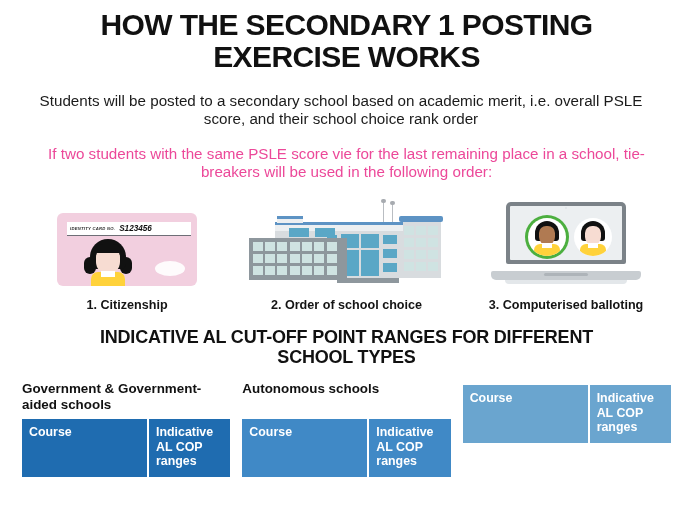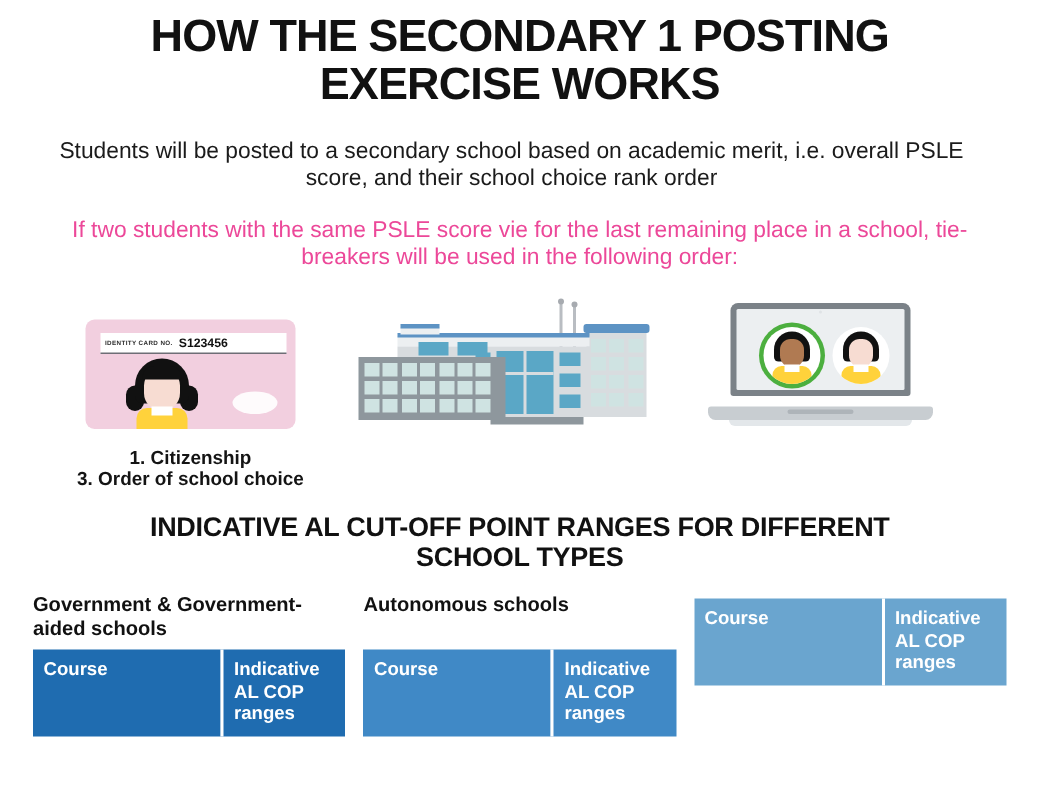--- a/index.html
+++ b/index.html
@@ -34,23 +34,24 @@
     font-size:15.2px;
     line-height:1.2;
     padding:17px 32px 0 32px;
     color:#ec4899;
   }
 
   
   .icon-row{
     display:flex;
     align-items:flex-end;
-    justify-content:flex-start;
+    justify-content:space-between;
     padding:14px 22px 0 22px;
     height:104px;
+    font-style:italic;
   }
   .icon-cell{ width:210px; display:flex; align-items:flex-end; justify-content:center; height:100%; }
 
   
   .idcard{
     position:relative;
     width:140px; height:73px;
     background:#f2cfdf;
     border-radius:6px;
     overflow:hidden;
@@ -90,21 +91,21 @@
   .basenotch{ position:absolute; left:50%; margin-left:-22px; top:2.6px; width:44px; height:3px; background:#aeb4b9; border-radius:2px;}
   .foot{ position:absolute; bottom:2px; left:14px; width:122px; height:4px; background:#e3e7ea; border-radius:0 0 4px 4px;}
   .avatar{ position:absolute; top:12px; width:38px; height:38px; border-radius:50%; overflow:hidden; background:#fff; }
   .avatar.sel{ left:18px; box-shadow:0 0 0 3px #4caf3f; }
   .avatar.two{ left:64px; }
   .av-hair{ position:absolute; left:7px; top:3px; width:24px; height:20px; border-radius:12px 12px 3px 3px; background:#111; }
   .av-skin{ position:absolute; left:11px; top:8px; width:16px; height:19px; border-radius:8px 8px 9px 9px; }
   .av-body{ position:absolute; left:6px; top:26px; width:26px; height:13px; background:#ffd23b; border-radius:6px 6px 0 0;}
   .av-collar{ position:absolute; left:14px; top:25px; width:10px; height:5px; background:#fff;}
 
-  .cap-row{ display:flex; justify-content:space-between; padding:12px 22px 0 22px;flex-direction:column; }
+  .cap-row{ display:flex; justify-content:space-between; padding:12px 22px 0 22px; }
   .cap{ width:210px; text-align:center; font-size:12.6px; font-weight:bold; color:#141414; }
 
   
   .banner{
     margin:14px 18px 0 18px;
     background:#ffe100;
     padding:9px 14px 10px 14px;
     text-align:center;
     font-size:14.4px;
     font-weight:bold;
@@ -264,21 +265,22 @@
         <div class="base">
           <div class="basenotch"></div>
         </div>
         <div class="foot"></div>
       </div>
     </div>
   </div>
 
   <div class="cap-row">
     <div class="cap">1. Citizenship</div>
-    <div class="cap">3. Order of school choice</div>
+    <div class="cap">2. Order of school choice</div>
+    <div class="cap">3. Computerised balloting</div>
   </div>
 
 
   <div class="sec-title">INDICATIVE AL CUT-OFF POINT RANGES FOR DIFFERENT SCHOOL TYPES</div>
 
   <div class="tables">
 
     <div class="tcol">
       <div class="tcol-title">Government &amp; Government-aided schools</div>
       <div class="thead">

